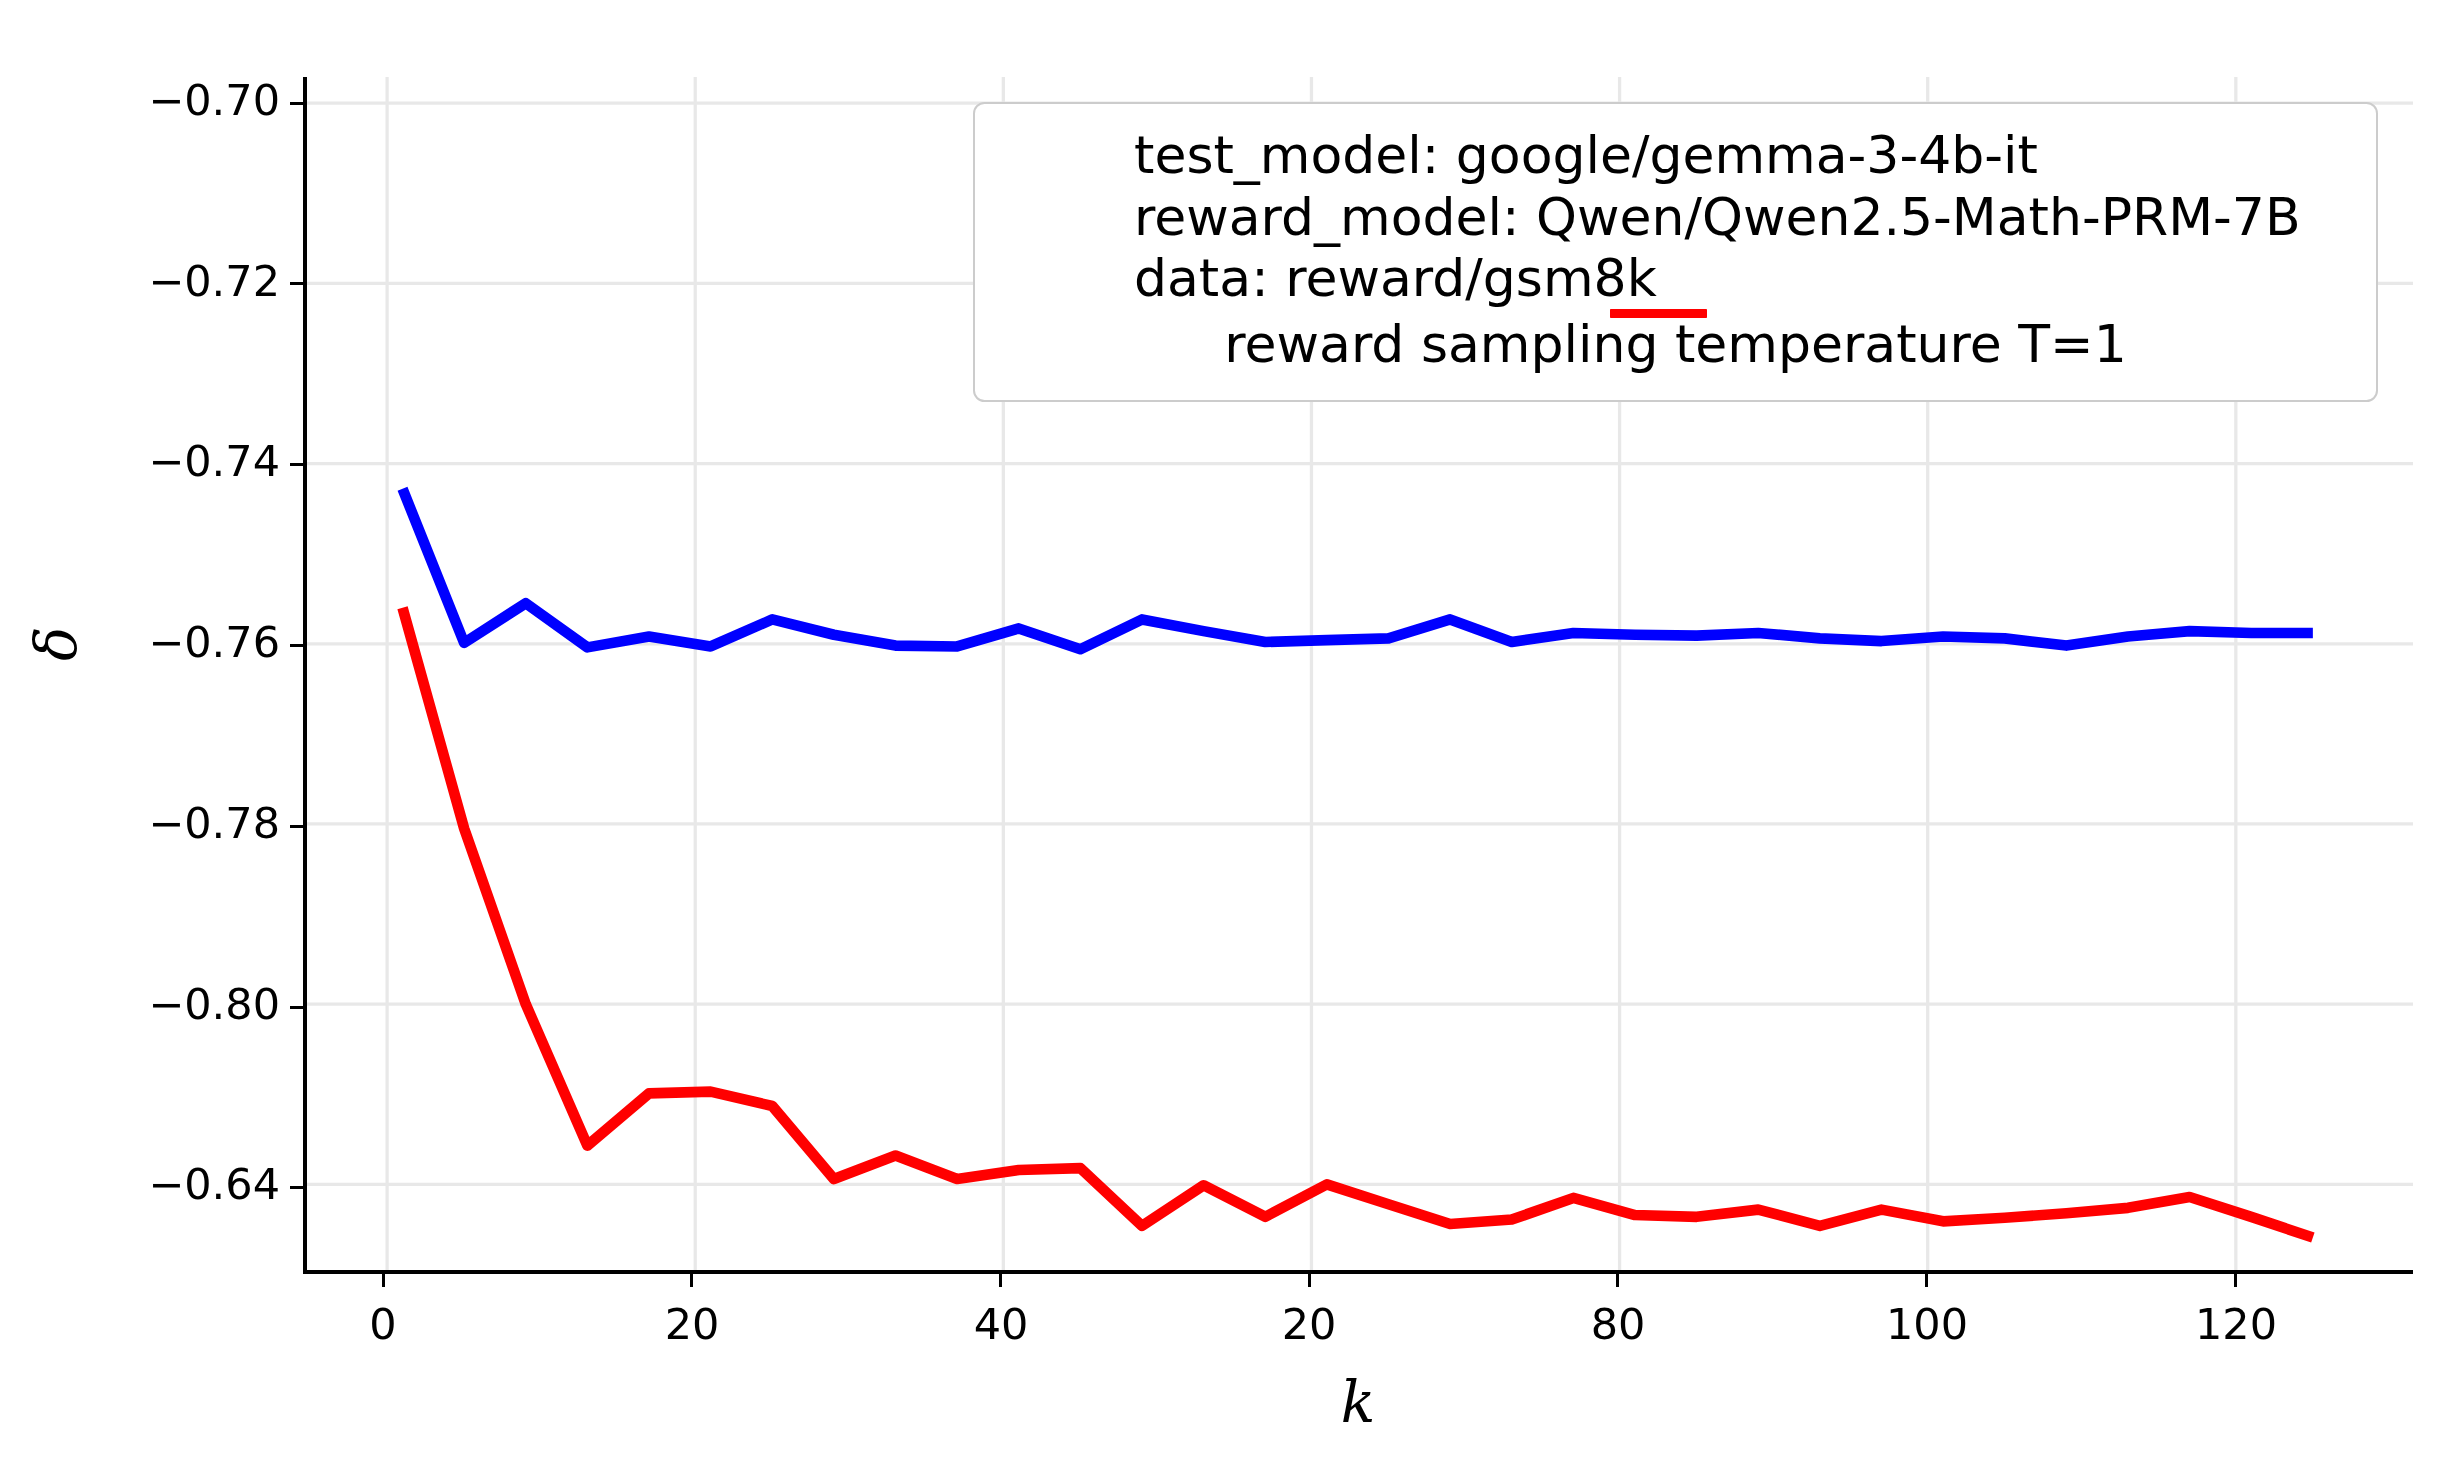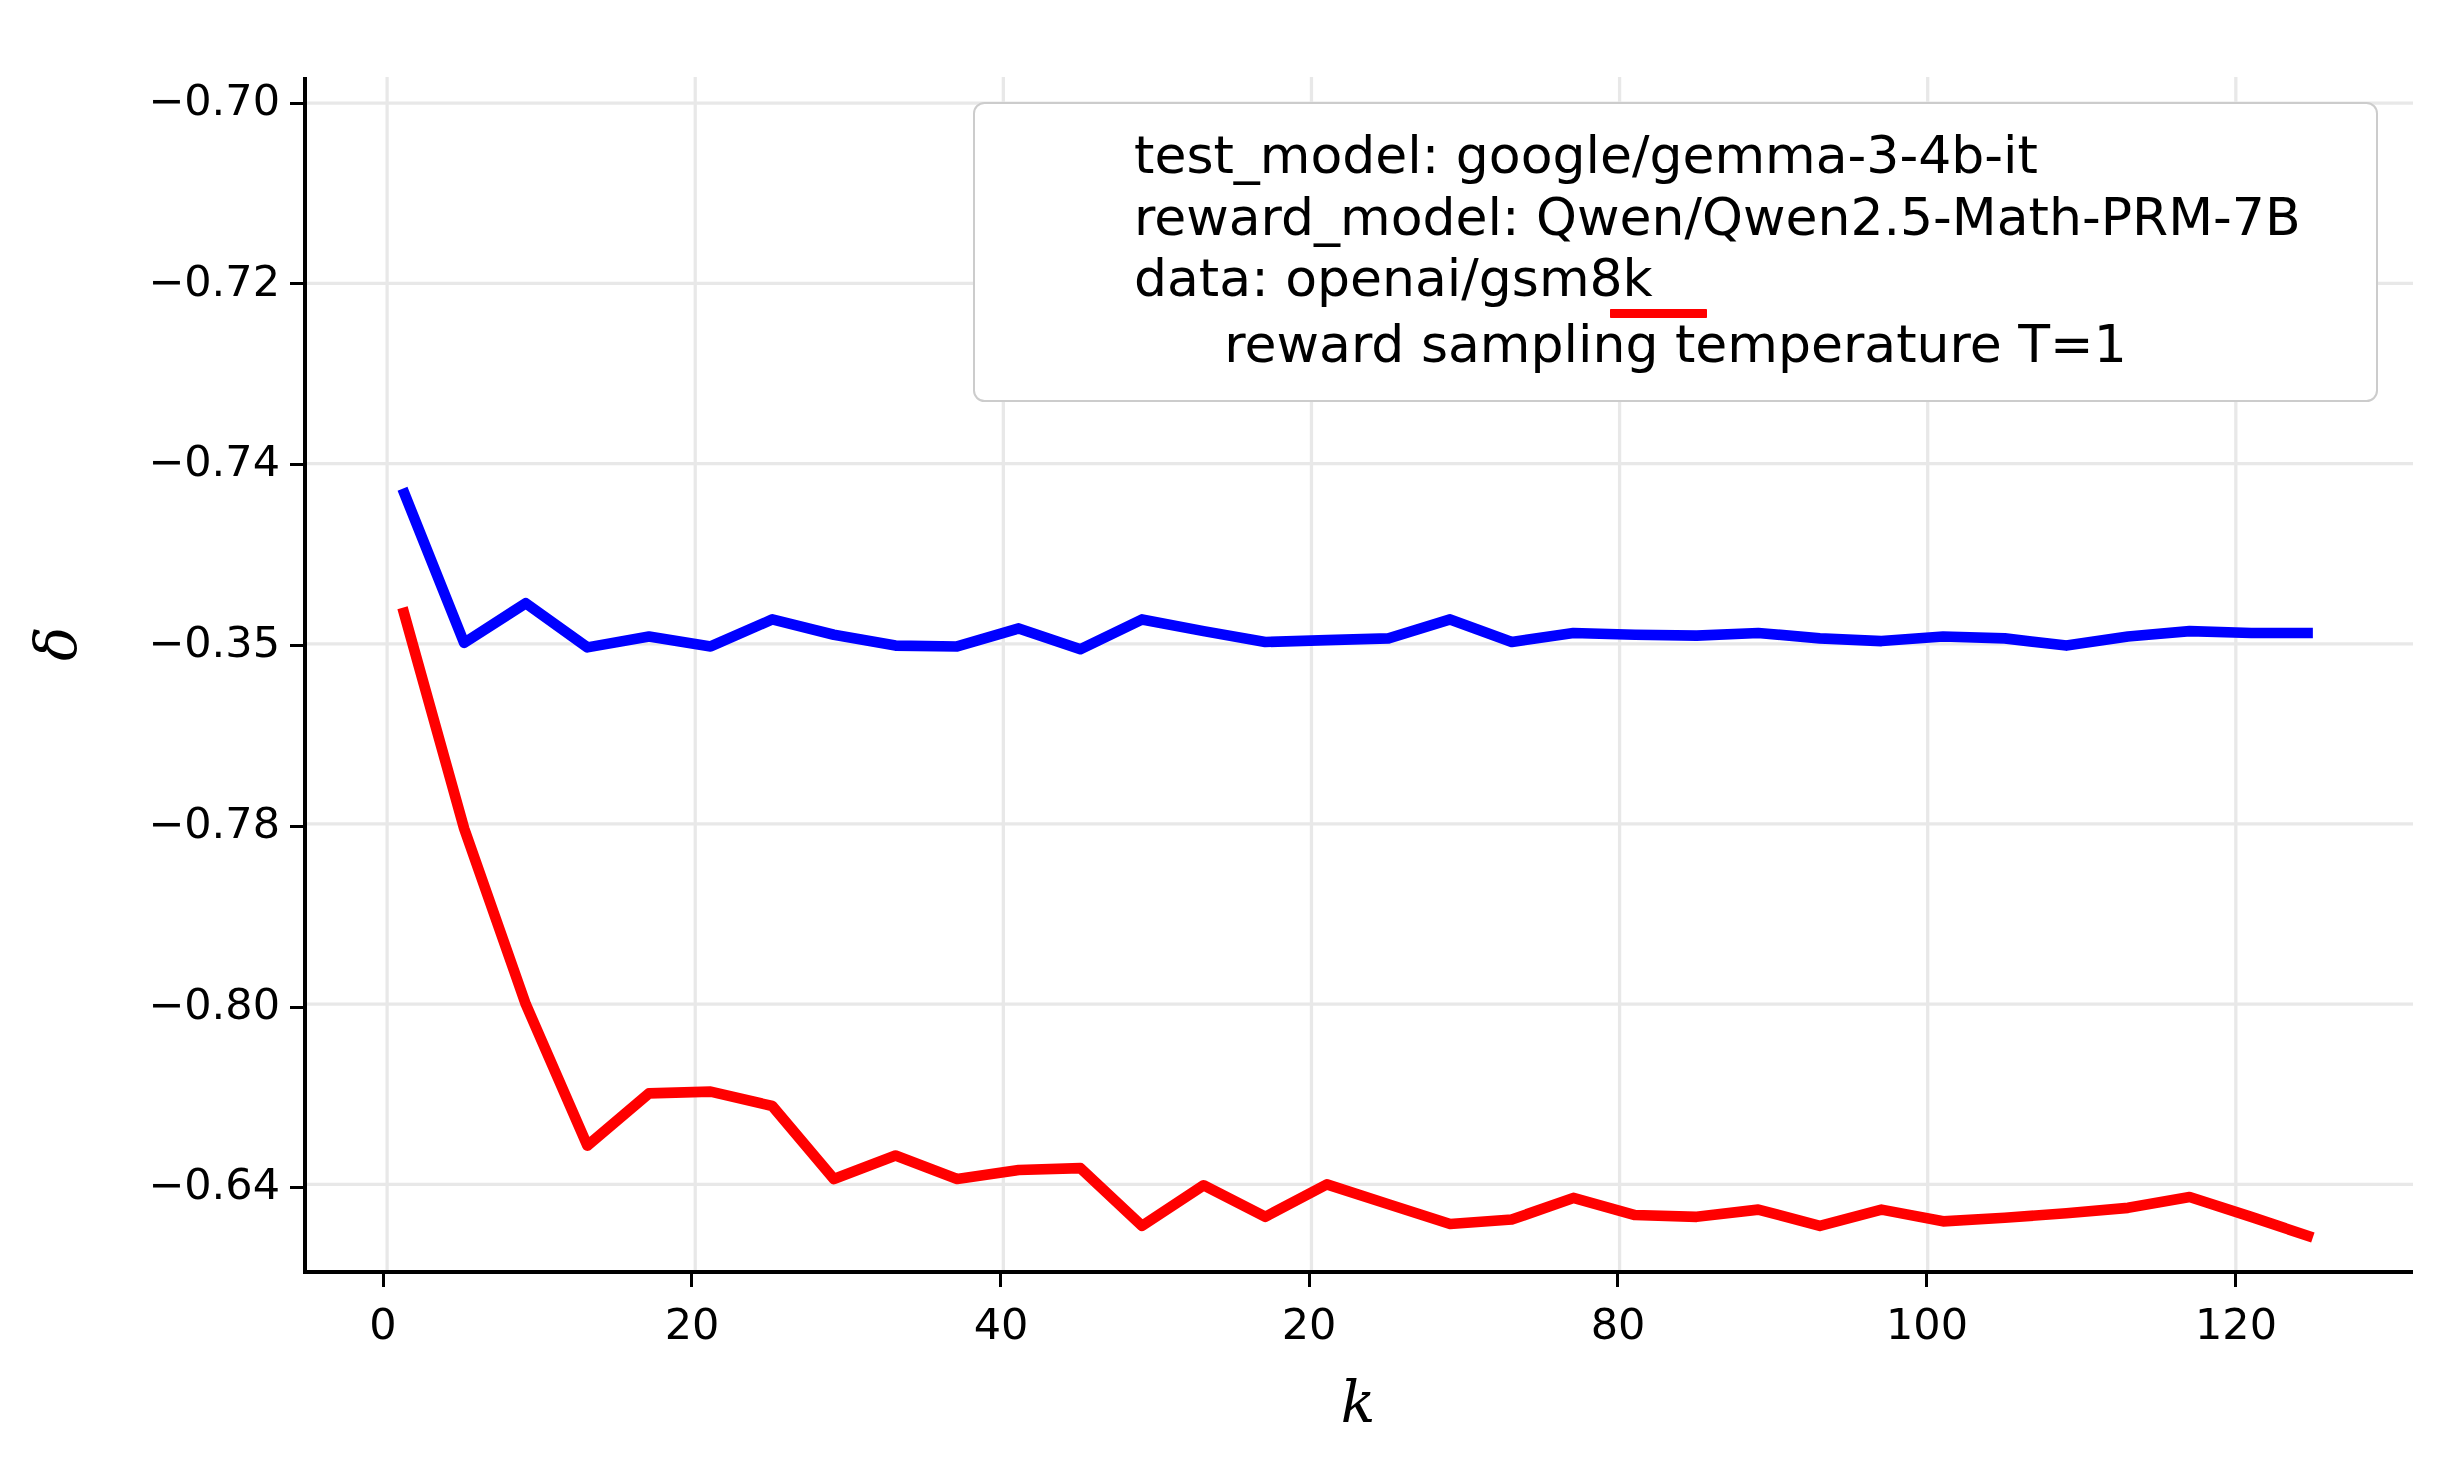--- a/index.html
+++ b/index.html
@@ -112,21 +112,21 @@
 <div id="figure">
 
   <div id="ylabel">δ</div>
 
   <div id="xlabel">k</div>
 
   <div id="ytick-labels">
       <div class="ytick" style="left: 0px; width: 280px; top: 79px; right: auto;">−0.70</div>
       <div class="ytick" style="left: 0px; width: 280px; top: 260px; right: auto;">−0.72</div>
       <div class="ytick" style="left: 0px; width: 280px; top: 440px; right: auto;">−0.74</div>
-      <div class="ytick" style="left: 0px; width: 280px; top: 621px; right: auto;">−0.35</div>
+      <div class="ytick" style="left: 0px; width: 280px; top: 621px; right: auto;">−0.76</div>
       <div class="ytick" style="left: 0px; width: 280px; top: 802px; right: auto;">−0.78</div>
       <div class="ytick" style="left: 0px; width: 280px; top: 983px; right: auto;">−0.80</div>
       <div class="ytick" style="left: 0px; width: 280px; top: 1163px; right: auto;">−0.64</div>
     </div>
   <div id="xtick-labels">
       <div class="xtick" style="left: 383px; top: 1303px;">0</div>
       <div class="xtick" style="left: 692px; top: 1303px;">20</div>
       <div class="xtick" style="left: 1001px; top: 1303px; text-align: center;">40</div>
       <div class="xtick" style="left: 1309px; top: 1303px;">20</div>
       <div class="xtick" style="left: 1618px; top: 1303px;">80</div>
@@ -169,21 +169,21 @@
       </svg>
     <svg id="series-layer" viewBox="0 0 2571 1458" preserveAspectRatio="none">
         <polyline points="116.61,648.61 191.84,918.41 267.07,1133.14 342.30,1306.03 417.53,1242.16 492.76,1239.96 567.99,1257.58 643.22,1346.78 718.45,1318.15 793.68,1346.78 868.91,1335.77 944.14,1333.56 1019.37,1404.04 1094.60,1354.49 1169.83,1393.03 1245.06,1353.39 1320.29,1377.61 1395.52,1401.84 1470.75,1396.33 1545.99,1369.90 1621.22,1390.83 1696.45,1393.03 1771.68,1384.22 1846.91,1404.04 1922.14,1384.22 1997.37,1398.53 2072.60,1394.13 2147.83,1388.62 2223.06,1382.02 2298.29,1368.80 2373.52,1393.03 2448.75,1418.36" fill="none" stroke="#ff0000" stroke-width="13" stroke-linejoin="round" stroke-linecap="butt"></polyline>
         <polyline points="116.61,503.25 191.84,691.56 267.07,643.11 342.30,697.06 417.53,683.85 492.76,695.96 567.99,662.93 643.22,681.65 718.45,694.86 793.68,695.96 868.91,673.94 944.14,699.27 1019.37,662.93 1094.60,677.24 1169.83,690.46 1245.06,688.26 1320.29,686.05 1395.52,662.93 1470.75,690.46 1545.99,679.45 1621.22,681.65 1696.45,682.75 1771.68,679.45 1846.91,686.05 1922.14,689.36 1997.37,683.85 2072.60,686.05 2147.83,694.86 2223.06,683.85 2298.29,677.24 2373.52,679.45 2448.75,679.45" fill="none" stroke="#0000ff" stroke-width="13" stroke-linejoin="round" stroke-linecap="butt"></polyline>
       </svg>
   </div>
 
   <div id="legend">
     <div class="legend-note">test_model: google/gemma-3-4b-it</div>
     <div class="legend-note">reward_model: Qwen/Qwen2.5-Math-PRM-7B</div>
-    <div class="legend-note">data: openai/gsm8k</div>
+    <div class="legend-note">data: reward/gsm8k</div>
 
     <div class="legend-row">
       <span class="legend-swatch" style="background:#ff0000"></span>
       <span class="legend-label">reward sampling temperature T=1</span>
     </div>
   </div>
 
 </div>
 
 

